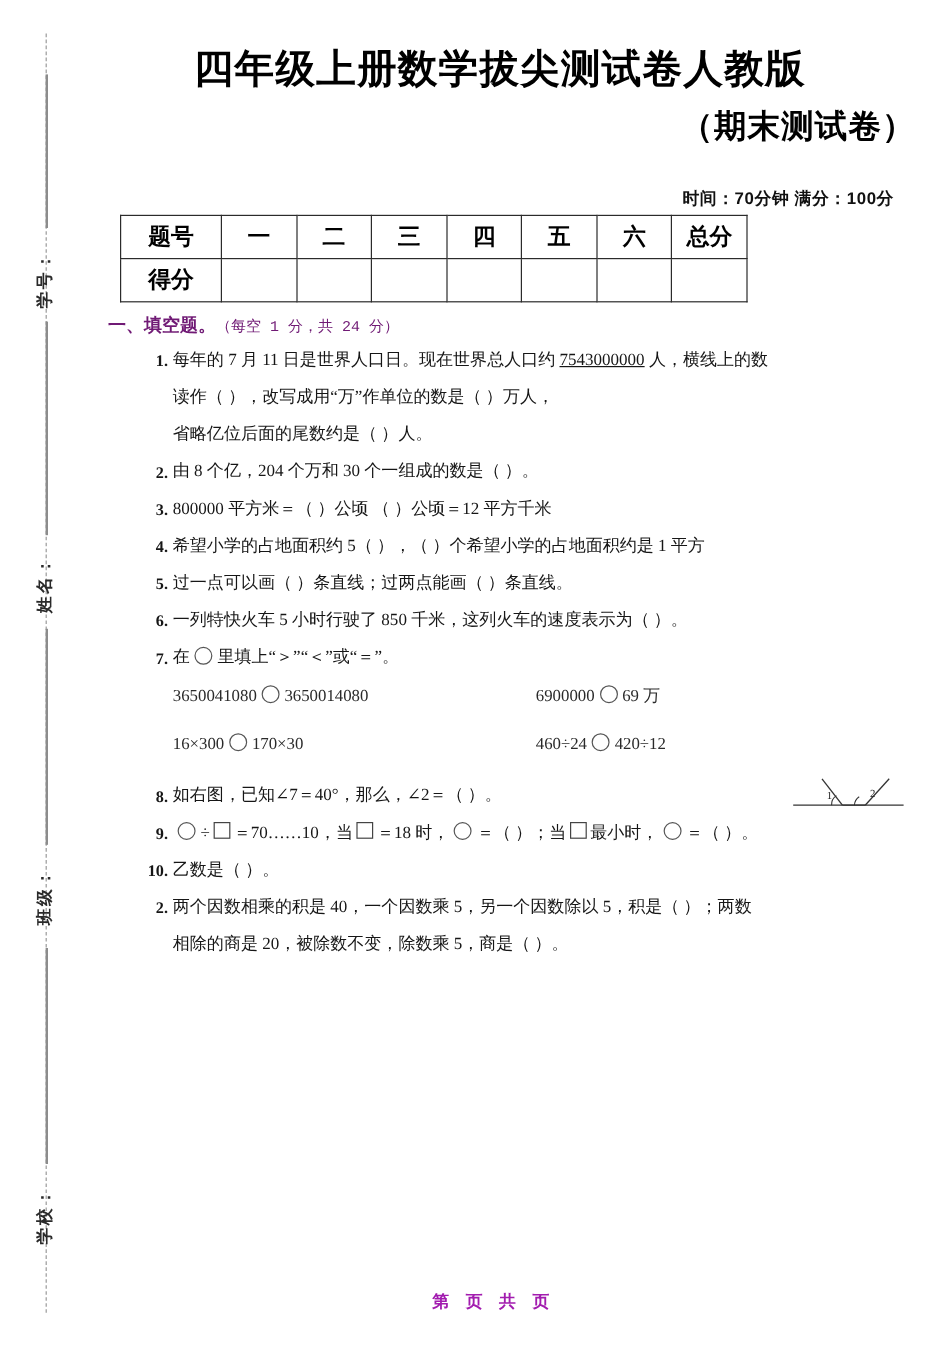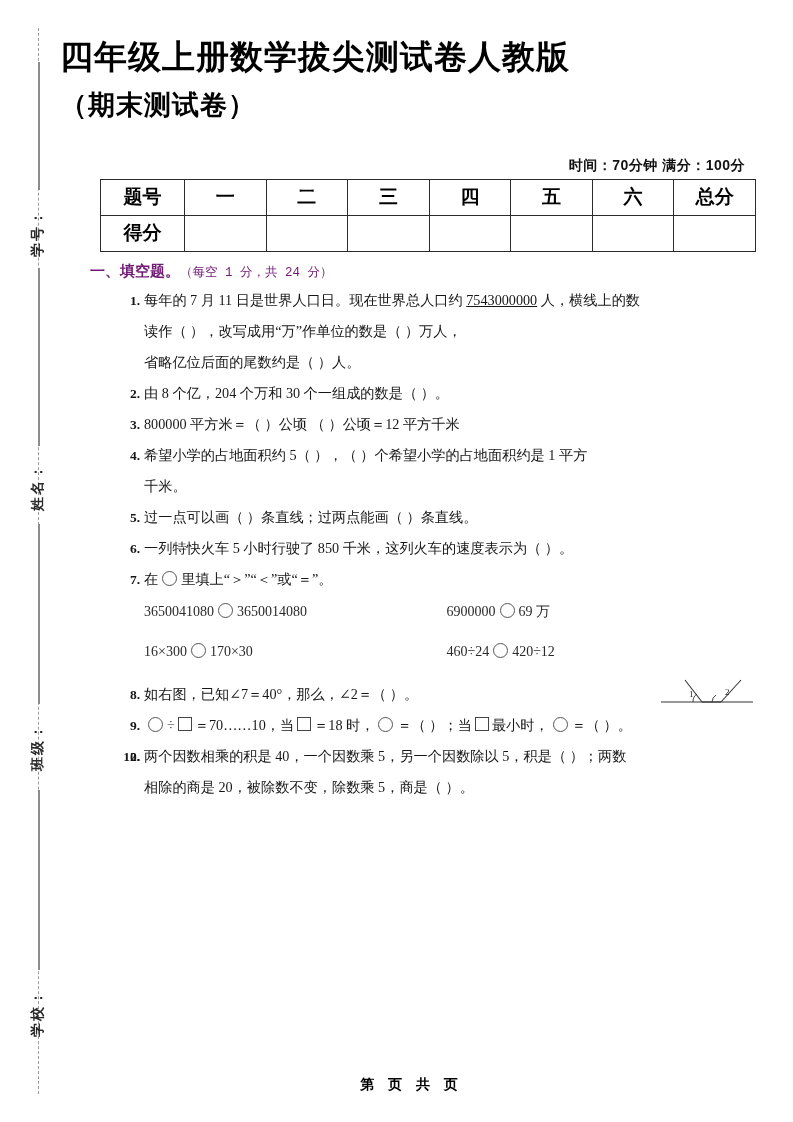--- a/index.html
+++ b/index.html
@@ -59,31 +59,32 @@
   
   .page {
     position: absolute;
     left: 60px; top: 0;
     width: 733px; height: 1122px;
     padding: 0;
   }
 
   .title-main {
     margin: 38px 0 0 0;
+    text-align: center;
     font-family: "Liberation Sans", "DejaVu Sans", sans-serif;
     font-weight: 700;
     font-size: 33px;
     letter-spacing: 1px;
     line-height: 1.18;
     color: #000;
     padding-right: 20px;
   }
   .title-sub {
     margin: 10px 0 0 0;
-    text-align: left;
+    text-align: right;
     font-family: Liberation Mono, monospace;
     font-weight: 700;
     font-size: 27px;
     letter-spacing: 1px;
     color: #000;
     padding-right: 30px;
   }
 
   .meta-line {
     margin: 34px 48px 4px 0;
@@ -91,21 +92,21 @@
     font-family: "Liberation Sans", "DejaVu Sans", sans-serif;
     font-weight: 700;
     font-size: 14px;
     color: #111;
     letter-spacing: 0.5px;
   }
 
   
   .score-table {
     margin: 0 48px 0 40px;
-    width: 656px;
+    width: 523px;
     border-collapse: collapse;
     table-layout: fixed;
   }
   .score-table td {
     border: 1.3px solid #2b2b2b;
     height: 36px;
     text-align: center;
     vertical-align: middle;
     font-family: "Liberation Sans", "DejaVu Sans", sans-serif;
     font-weight: 700;
@@ -190,21 +191,21 @@
 
   .footer {
     position: absolute;
     left: 0; right: 0;
     bottom: 28px;
     text-align: center;
     font-family: "Liberation Sans", "DejaVu Sans", sans-serif;
     font-weight: 700;
     font-size: 14px;
     letter-spacing: 5px;
-    color: #000000;
+    color: #a21caf;
     padding-right: 30px;
   }
 </style>
 </head>
 <body>
 
 <div class="margin-strip">
   <div class="margin-dash"></div>
   <div class="margin-solid m-s1"></div>
   <div class="margin-solid m-s2"></div>
@@ -268,21 +269,20 @@
     </div>
 
     <div class="q">
       <span class="num">3.</span>
       <span class="body">800000 平方米＝（        ）公顷        （          ）公顷＝12 平方千米</span>
     </div>
 
     <div class="q">
       <span class="num">4.</span>
       <span class="body">希望小学的占地面积约 5（           ），（         ）个希望小学的占地面积约是 1 平方</span>
-      <span class="line2">千米。</span>
     </div>
 
     <div class="q">
       <span class="num">5.</span>
       <span class="body">过一点可以画（        ）条直线；过两点能画（        ）条直线。</span>
     </div>
 
     <div class="q">
       <span class="num">6.</span>
       <span class="body">一列特快火车 5 小时行驶了 850 千米，这列火车的速度表示为（                    ）。</span>
@@ -323,20 +323,21 @@
       </svg>
     </div>
 
     <div class="q">
       <span class="num">9.</span>
       <span class="body"><span class="circ"></span>÷<span class="sq"></span>＝70……10，当<span class="sq"></span>＝18 时，<span class="circ"></span>＝（            ）；当<span class="sq"></span>最小时，<span class="circ"></span>＝（         ）。</span>
     </div>
 
     <div class="q">
       <span class="num">10.</span>
+      <span class="line2">乙数是（        ）。</span>
     </div>
 
 
     <div class="q">
       <span class="num">2.</span>
       <span class="body">两个因数相乘的积是 40，一个因数乘 5，另一个因数除以 5，积是（           ）；两数</span>
       <span class="line2">相除的商是 20，被除数不变，除数乘 5，商是（         ）。</span>
     </div>
 
   </div>

